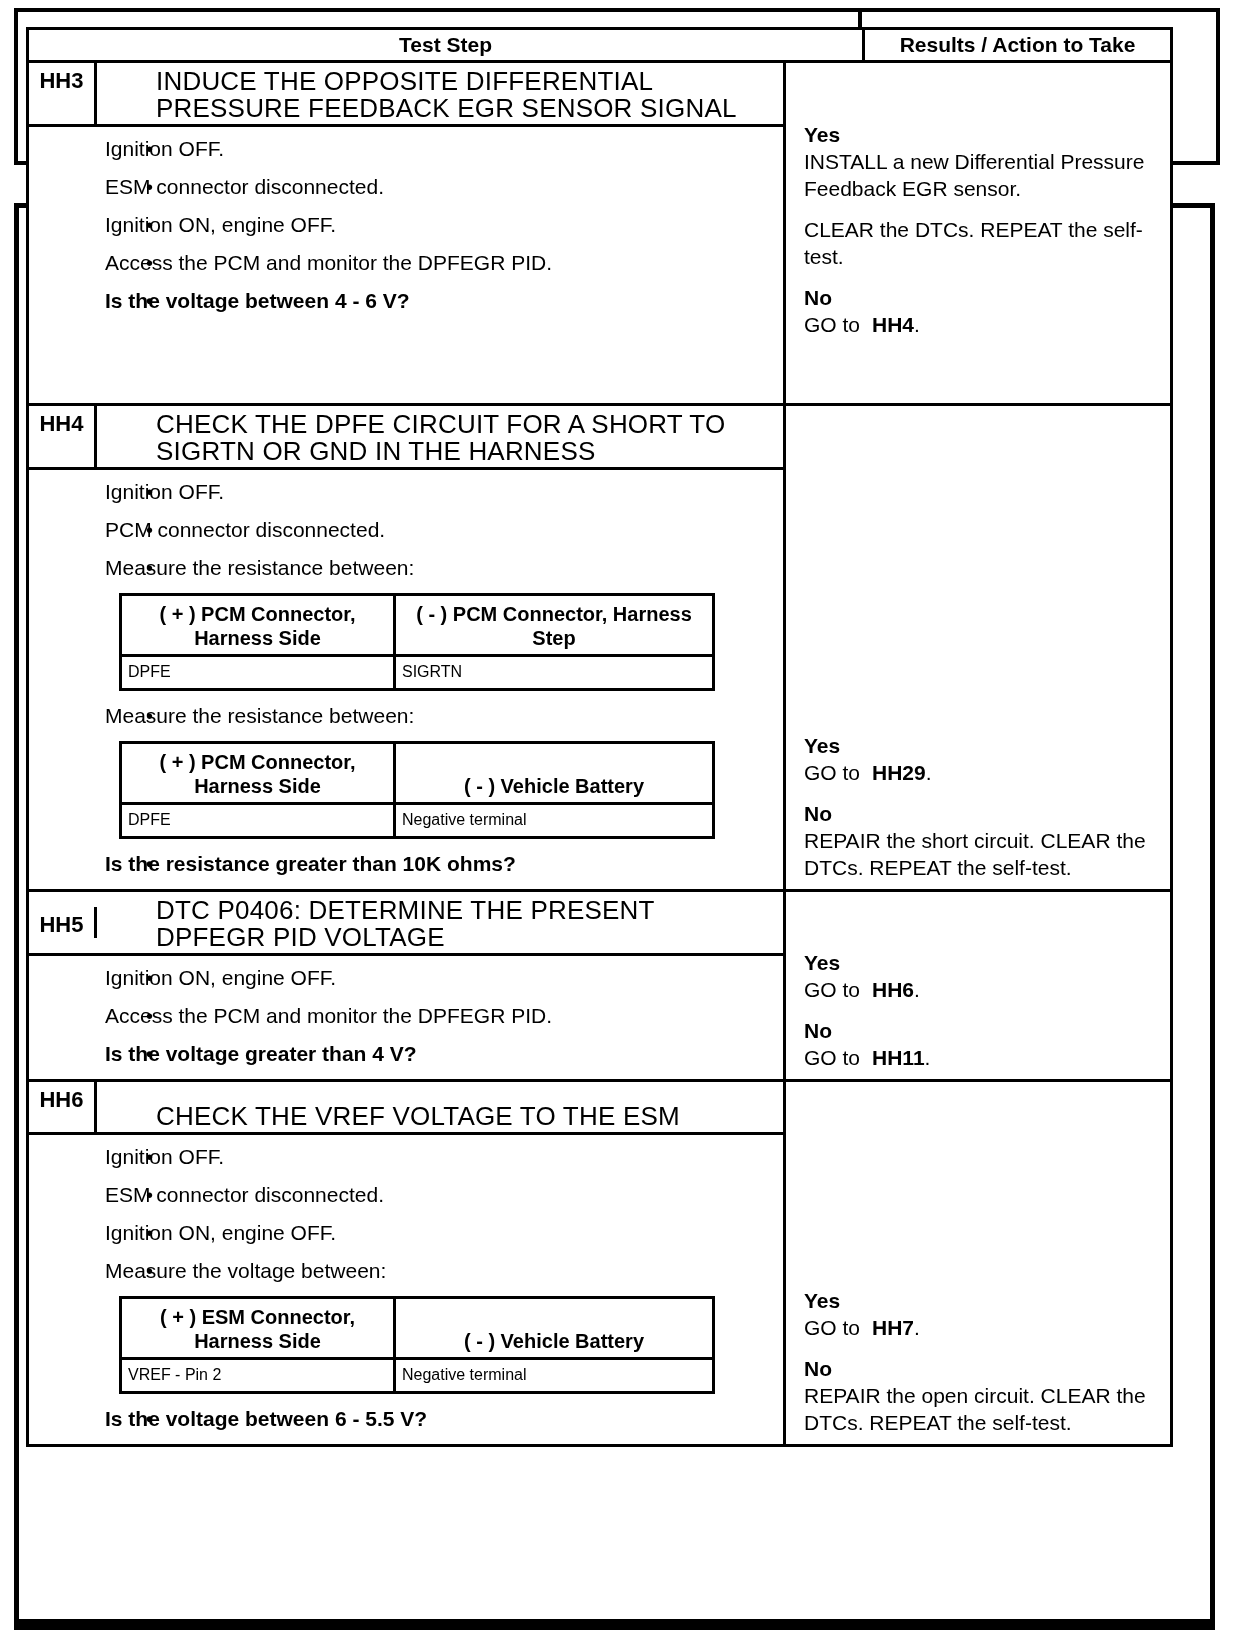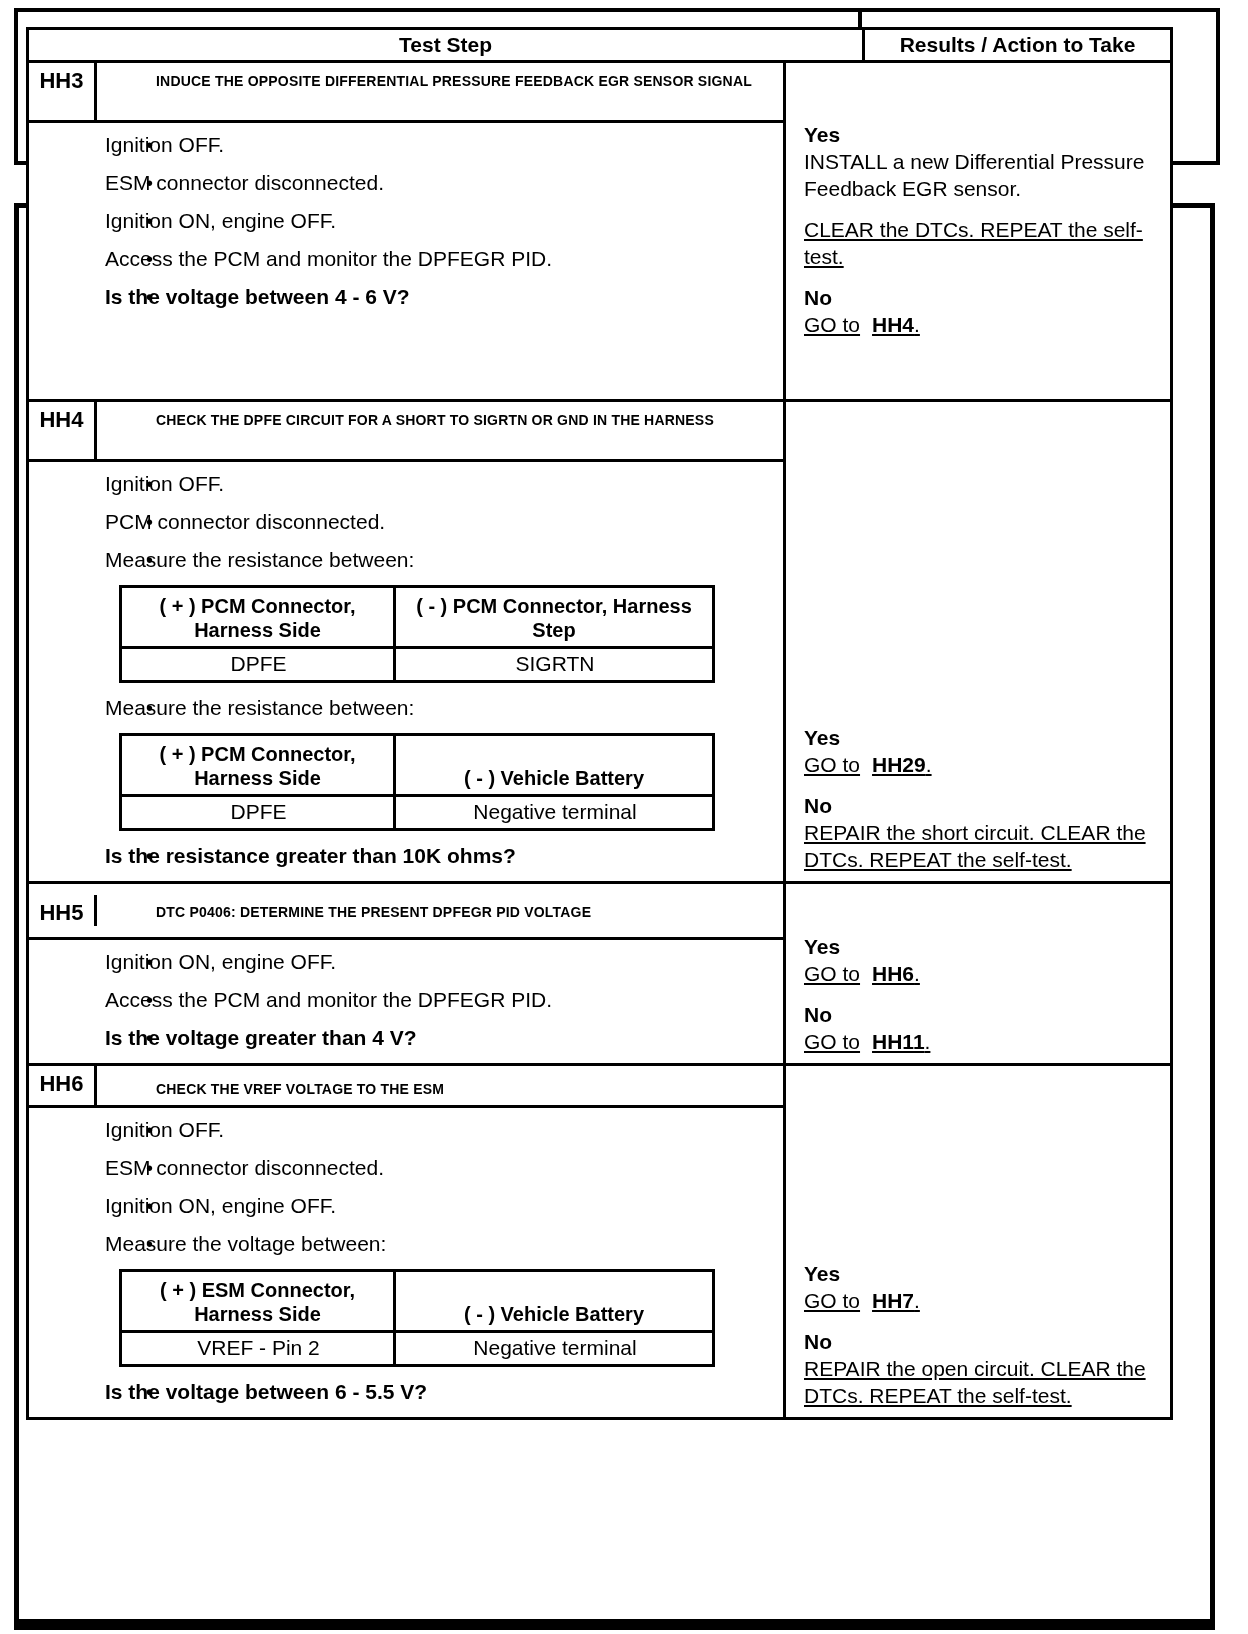--- a/index.html
+++ b/index.html
@@ -42,54 +42,54 @@
   .sec{display:flex;border-bottom:3px solid #000;box-sizing:border-box;}
   .sec:last-child{border-bottom:none;}
   .sec-left{width:757px;box-sizing:border-box;border-right:3px solid #000;display:flex;flex-direction:column;}
   .title-row{display:flex;border-bottom:3px solid #000;box-sizing:border-box;gap:44px;}
   .title-row.h60{min-height:60px;} .title-row.h56{min-height:56px;align-items:center;} .title-row.h34{min-height:34px;}
   .lbl-cell{
     width:68px;box-sizing:border-box;border-right:3px solid #000;
     display:flex;justify-content:center;align-items:flex-start;
     font-weight:bold;font-size:22px;padding-top:5px;
   }
-  .title-cell{flex:1;font-weight:bold;font-size:14px;line-height:27px;padding:5px 14px 2px 15px;letter-spacing:0.2px;}
-  .title-row.h34 .title-cell{padding-top:10px;}
+  .title-cell{flex:1;font-weight:normal;font-size:26px;line-height:27px;padding:5px 14px 2px 15px;letter-spacing:0.2px;}
+  .title-row.h34 .title-cell{padding-top:21px;}
   .sec-body{box-sizing:border-box;padding-top:9px;overflow:hidden;}
   .sec-body.b276{min-height:276px;} .sec-body.b366{min-height:366px;}
   .sec-body.b114{min-height:114px;} .sec-body.b250{min-height:250px;}
   ul.steps{margin:0;padding:0;list-style:none;}
   ul.steps li{
     position:relative;padding-left:76px;font-size:21px;line-height:26px;margin-bottom:12px;
   }
   ul.steps li::before{content:"\2022";position:absolute;left:117px;top:0;font-size:20px;}
   ul.steps li.q{font-weight:bold;}
   
   table.mini{
     border:3px solid #000;border-collapse:collapse;width:596px;
     margin:4px 0 12px 90px;table-layout:fixed;
   }
   table.mini th{
     border:0;border-bottom:3px solid #000;font-size:20px;font-weight:bold;
     text-align:center;vertical-align:bottom;height:52px;padding:2px 8px 4px;line-height:24px;
   }
   table.mini th:first-child,table.mini td:first-child{border-right:3px solid #000;width:255px;}
-  table.mini td{font-size:21px;text-align:center;padding:2px 4px 3px 6px;height:26px;}
+  table.mini td{font-size:16px;text-align:left;padding:2px 4px 3px 6px;height:26px;}
   
   .res{
     flex:1;box-sizing:border-box;display:flex;flex-direction:column;
     font-size:21px;line-height:27px;padding:0 12px 8px 18px;
   }
   .res.top{justify-content:flex-start;padding-top:58px;}
   .res.bottom{justify-content:flex-end;}
   .res .grp{margin-top:14px;}
   .res .grp:first-child{margin-top:0;}
   .res .vlabel{font-weight:bold;}
   .res p{margin:0 0 14px 0;}
-  .res p:last-child{margin-bottom:0;text-decoration:underline;}
+  .res p:last-child{margin-bottom:0;}
   .res p.go b{margin-left:12px;}
 </style>
 </head>
 <body>
 
 <div class="page">
 
   <div class="hdr-box">
     <div class="hdr-title-cell">
       <div class="hdr-title">Exhaust Gas Recirculation System Module (ESM)</div>

